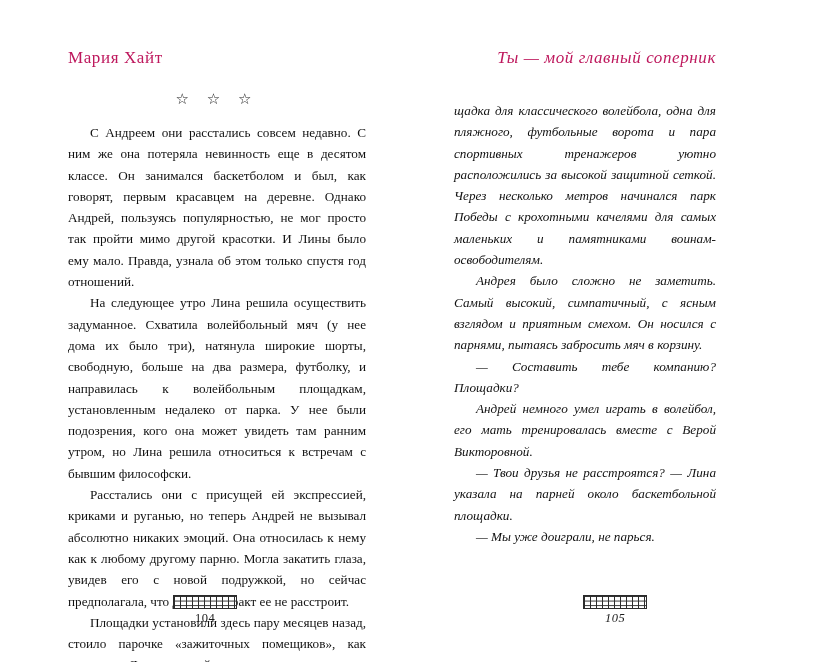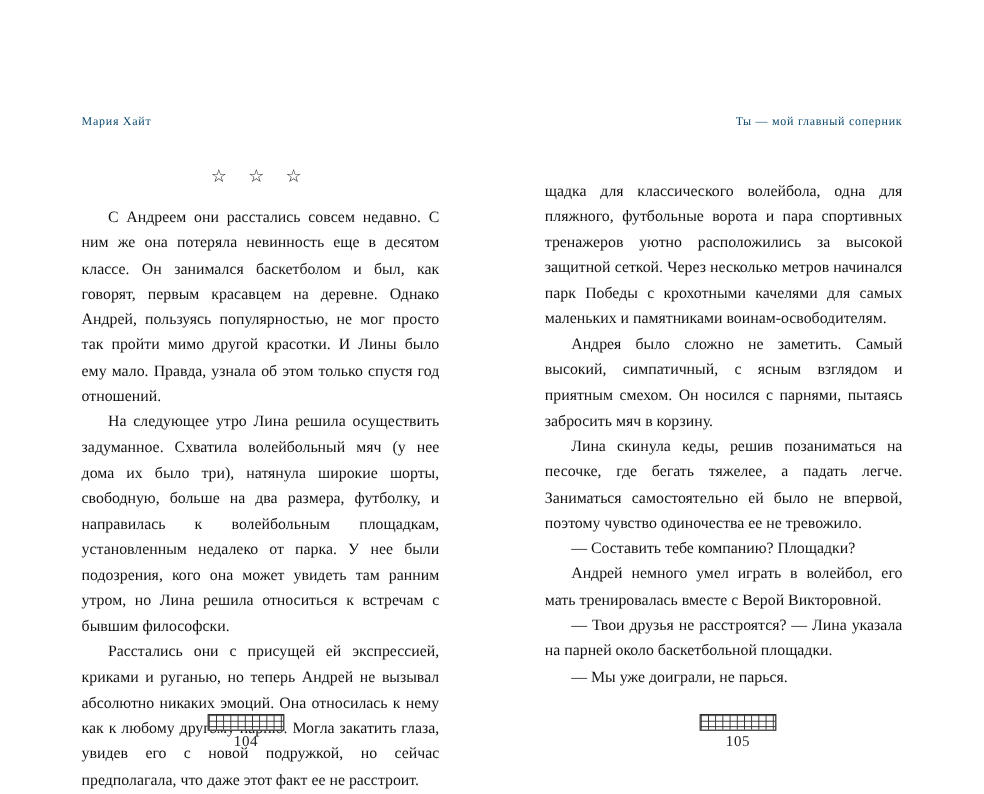--- a/index.html
+++ b/index.html
@@ -25,29 +25,29 @@
   .leaf {
     position: relative;
     width: 410px;
     height: 662px;
     box-sizing: border-box;
   }
   .leaf-left {
     padding: 48px 44px 0 68px;
   }
   .leaf-right {
-    padding: 48px 68px 0 44px;
+    padding: 48px 104px 0 44px;
+    font-style: italic;
   }
   .running-head {
-    font-size: 10px;
+    font-size: 17px;
     letter-spacing: 0.6px;
-    color: #0c4a6e;
+    color: #be185d;
     height: 20px;
     white-space: nowrap;
-    margin-top: 48px;
   }
   .running-head-left {
     text-align: left;
   }
   .running-head-right {
     text-align: right;
   }
   .stars {
     text-align: center;
     font-size: 15px;
@@ -127,21 +127,20 @@
           <div class="folio-num">104</div>
         </div>
       </div>
     </div>
 
     <div class="leaf leaf-right">
       <div class="running-head running-head-right">Ты — мой главный соперник</div>
       <div class="body-text body-top">
         <p class="noindent">щадка для классического волейбола, одна для пляжного, футбольные ворота и пара спортивных тренажеров уютно расположились за высокой защитной сеткой. Через несколько метров начинался парк Победы с крохотными качелями для самых маленьких и памятниками воинам-освободителям.</p>
         <p>Андрея было сложно не заметить. Самый высокий, симпатичный, с ясным взглядом и приятным смехом. Он носился с парнями, пытаясь забросить мяч в корзину.</p>
-        <p>Лина скинула кеды, решив позаниматься на песочке, где бегать тяжелее, а падать легче. Заниматься самостоятельно ей было не впервой, поэтому чувство одиночества ее не тревожило.</p>
         <p>— Составить тебе компанию? Площадки?</p>
         <p>Андрей немного умел играть в волейбол, его мать тренировалась вместе с Верой Викторовной.</p>
         <p>— Твои друзья не расстроятся? — Лина указала на парней около баскетбольной площадки.</p>
         <p>— Мы уже доиграли, не парься.</p>
       </div>
       <div class="folio">
         <div class="folio-inner">
           <div class="net"></div>
           <div class="folio-num">105</div>
         </div>

